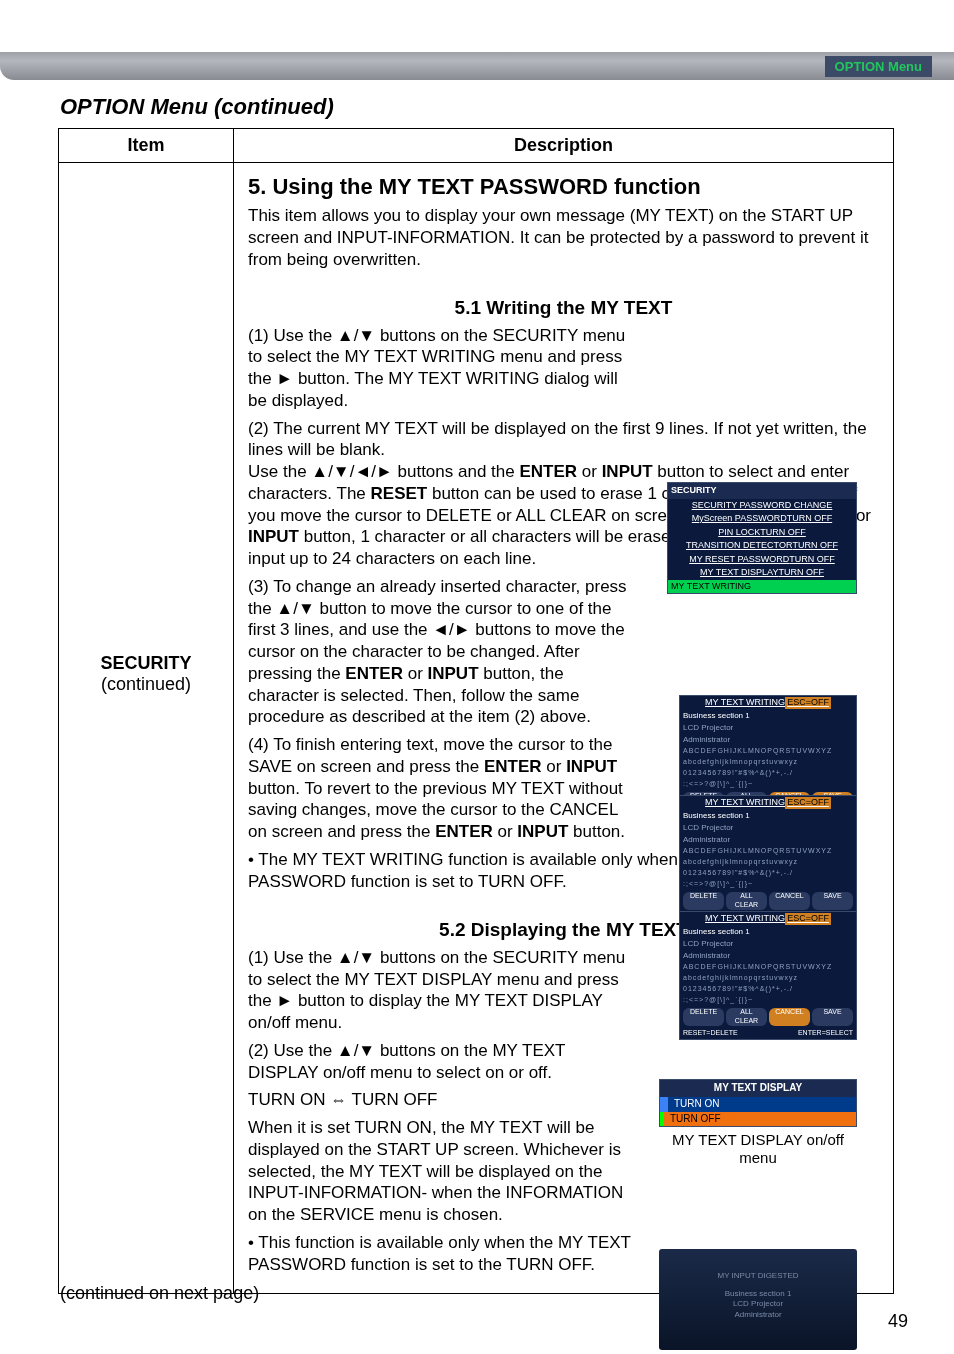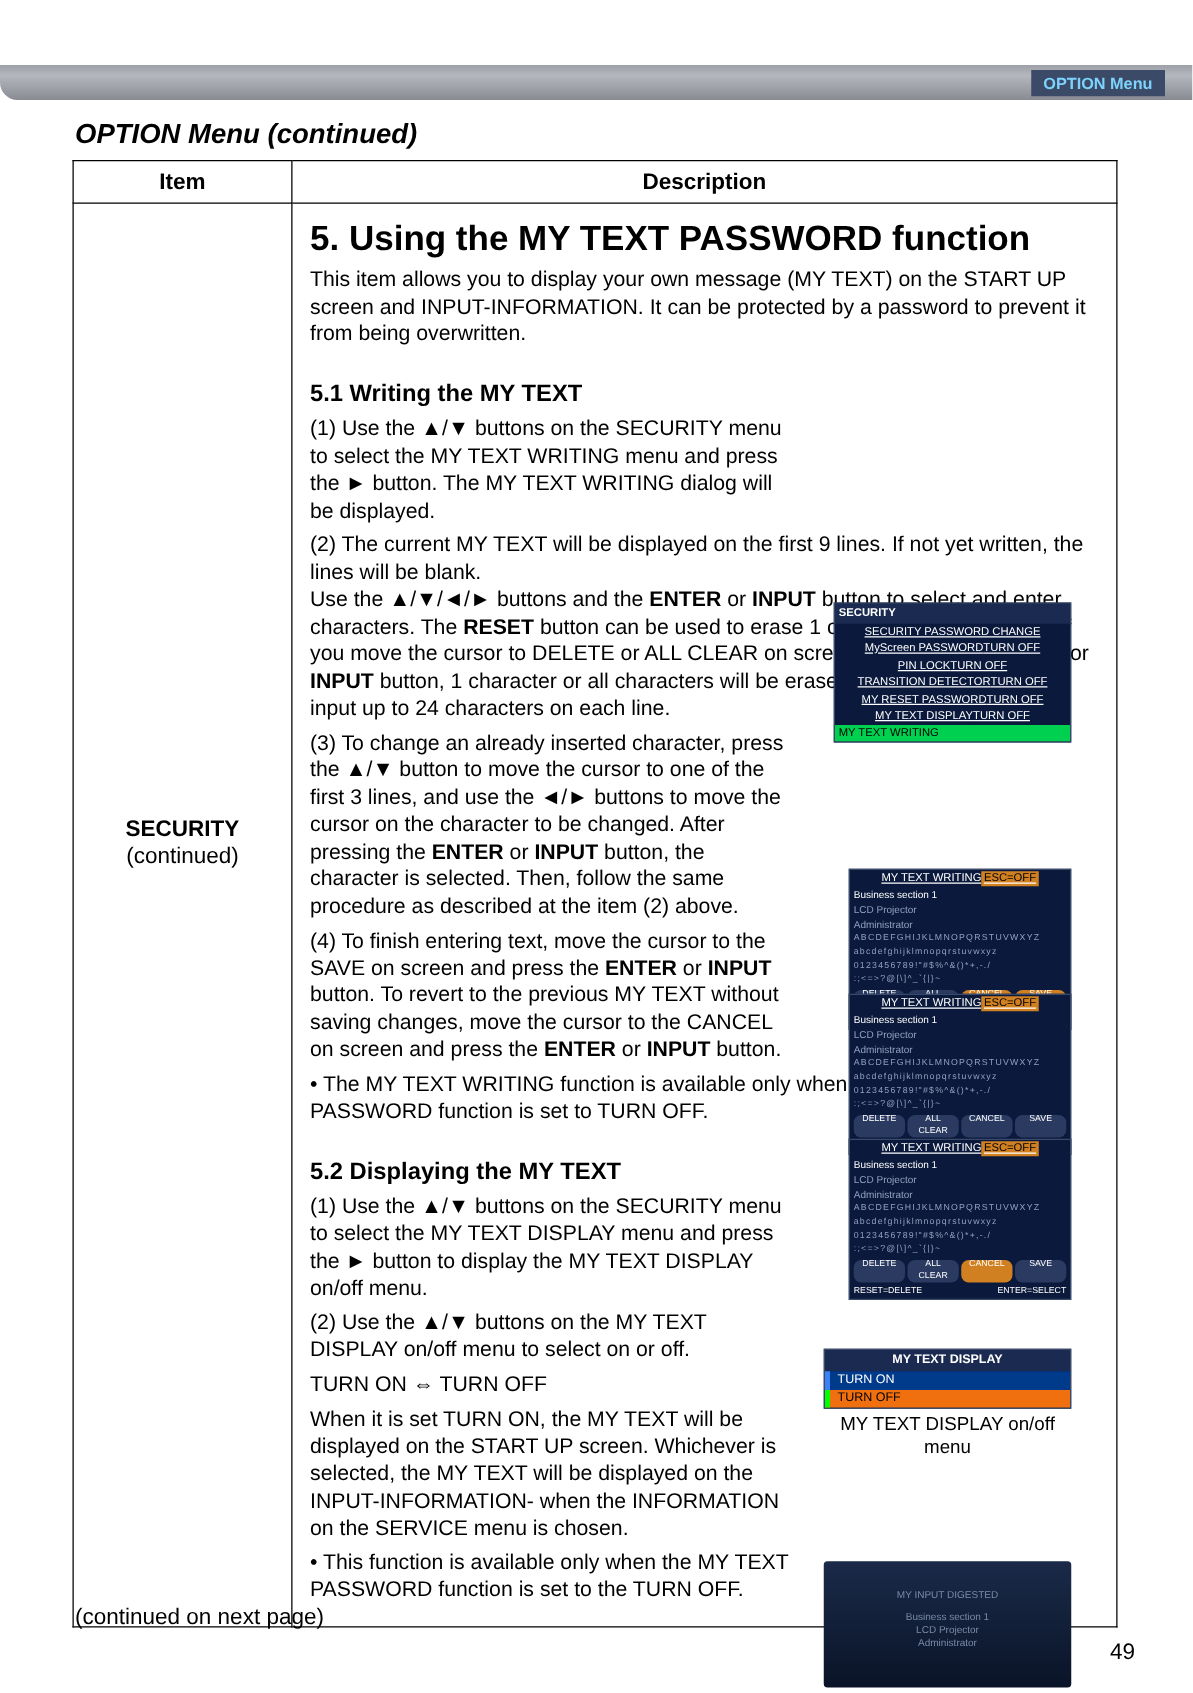--- a/index.html
+++ b/index.html
@@ -18,21 +18,21 @@
     right: 0;
     height: 28px;
     background: linear-gradient(to bottom, #9da0a6 0%, #b4b7bd 30%, #888b91 100%);
     border-radius: 0 0 0 14px;
   }
   .top-bar-label {
     position: absolute;
     right: 22px;
     top: 4px;
     background: #3b4a66;
-    color: #7dd3fc;
+    color: #22c55e;
     font-size: 13px;
     font-weight: bold;
     padding: 3px 10px;
   }
   .section-title {
     position: absolute;
     top: 94px;
     left: 60px;
     font-style: italic;
     font-weight: bold;
@@ -62,29 +62,30 @@
     font-size: 18px;
     padding-top: 490px;
   }
   .cell-item .bold { font-weight: bold; }
   .cell-desc {
     padding: 10px 14px 12px 14px;
     font-size: 17px;
     line-height: 1.28;
   }
   .cell-desc h2 {
-    font-size: 28px;
+    font-size: 22px;
     font-weight: bold;
     margin-bottom: 4px;
   }
   .cell-desc h3 {
     font-size: 19px;
     font-weight: bold;
     margin-top: 26px;
     margin-bottom: 4px;
+    text-align: center;
   }
   .cell-desc p { margin-bottom: 6px; }
   .short { width: 390px; }
   .center-line { text-align: left; width: 390px; margin: 2px 0; }
   strong { font-weight: bold; }
   .footer {
     position: absolute;
     left: 60px;
     top: 1283px;
     font-size: 18px;
@@ -110,21 +111,21 @@
   .mini .edsel { color: #fff; }
 
   .dlg1 { top: 309px; right: 22px; width: 190px; }
   .dlg2 { top: 522px; right: 22px; width: 178px; }
   .dlg3 { top: 622px; right: 22px; width: 178px; }
   .dlg4 { top: 738px; right: 22px; width: 178px; }
 
   .dlg5 { position: absolute; top: 906px; right: 22px; width: 198px; text-align: center; }
   .dlg5 .box { background: #0b1a3c; color: #fff; font-size: 10px; border: 1px solid #3a4a6a; }
   .dlg5 .box .h { background: #1a2a50; padding: 2px; font-weight: bold; }
-  .dlg5 .box .r1 { background: #003a8a; color: #fff; padding: 1px 6px; text-align: left; border-left: 4px solid #3b82f6; }
+  .dlg5 .box .r1 { background: #003a8a; color: #fff; padding: 1px 6px; text-align: left; border-left: 8px solid #3b82f6; }
   .dlg5 .box .r2 { background: #f07010; color: #000; padding: 1px 6px; text-align: left; border-left: 4px solid #0f0; }
   .dlg5 .cap { font-size: 15px; margin-top: 4px; line-height: 1.2; }
 
   .dlg6wrap { position: absolute; top: 1076px; right: 22px; width: 198px; text-align: center; }
   .dlg6 { background: linear-gradient(to bottom, #1a2a48, #0a1428); color: #7a8aa8; font-size: 8px; padding: 22px 6px 30px 6px; border-radius: 3px; }
 
   .inside-rel { position: relative; }
 </style>
 </head>
 <body>

